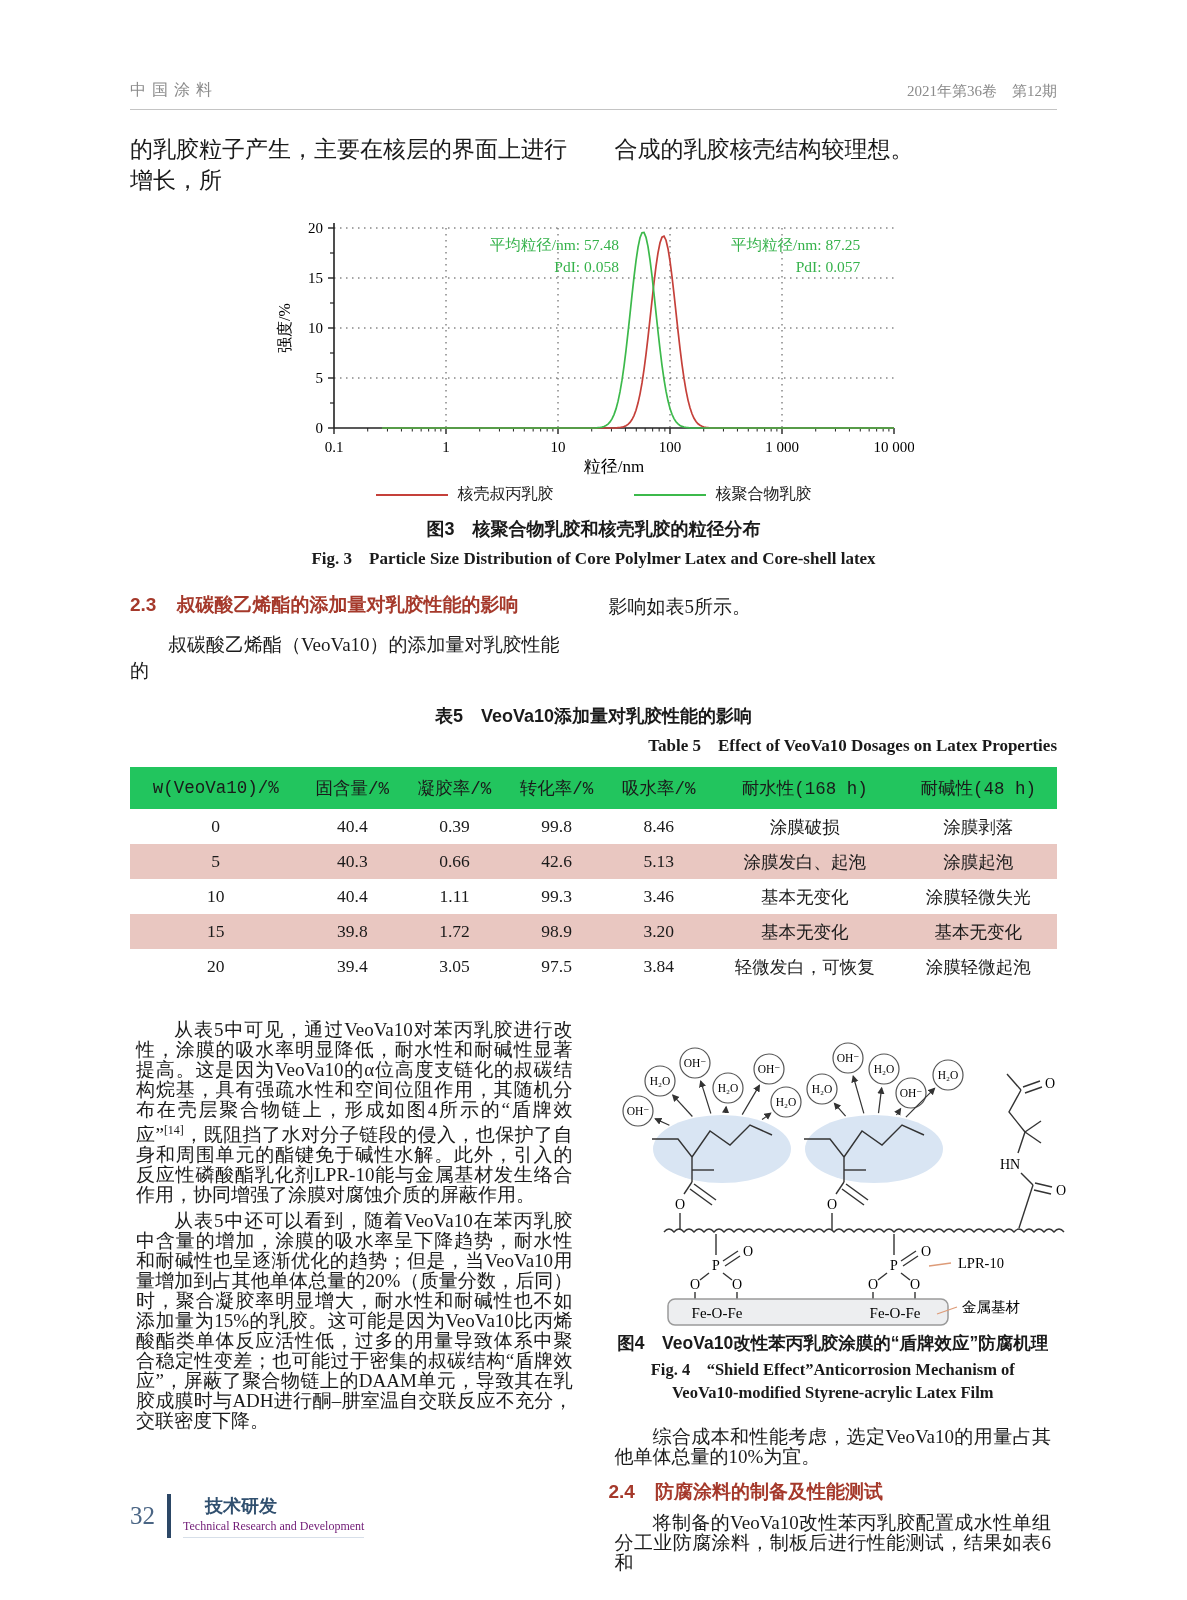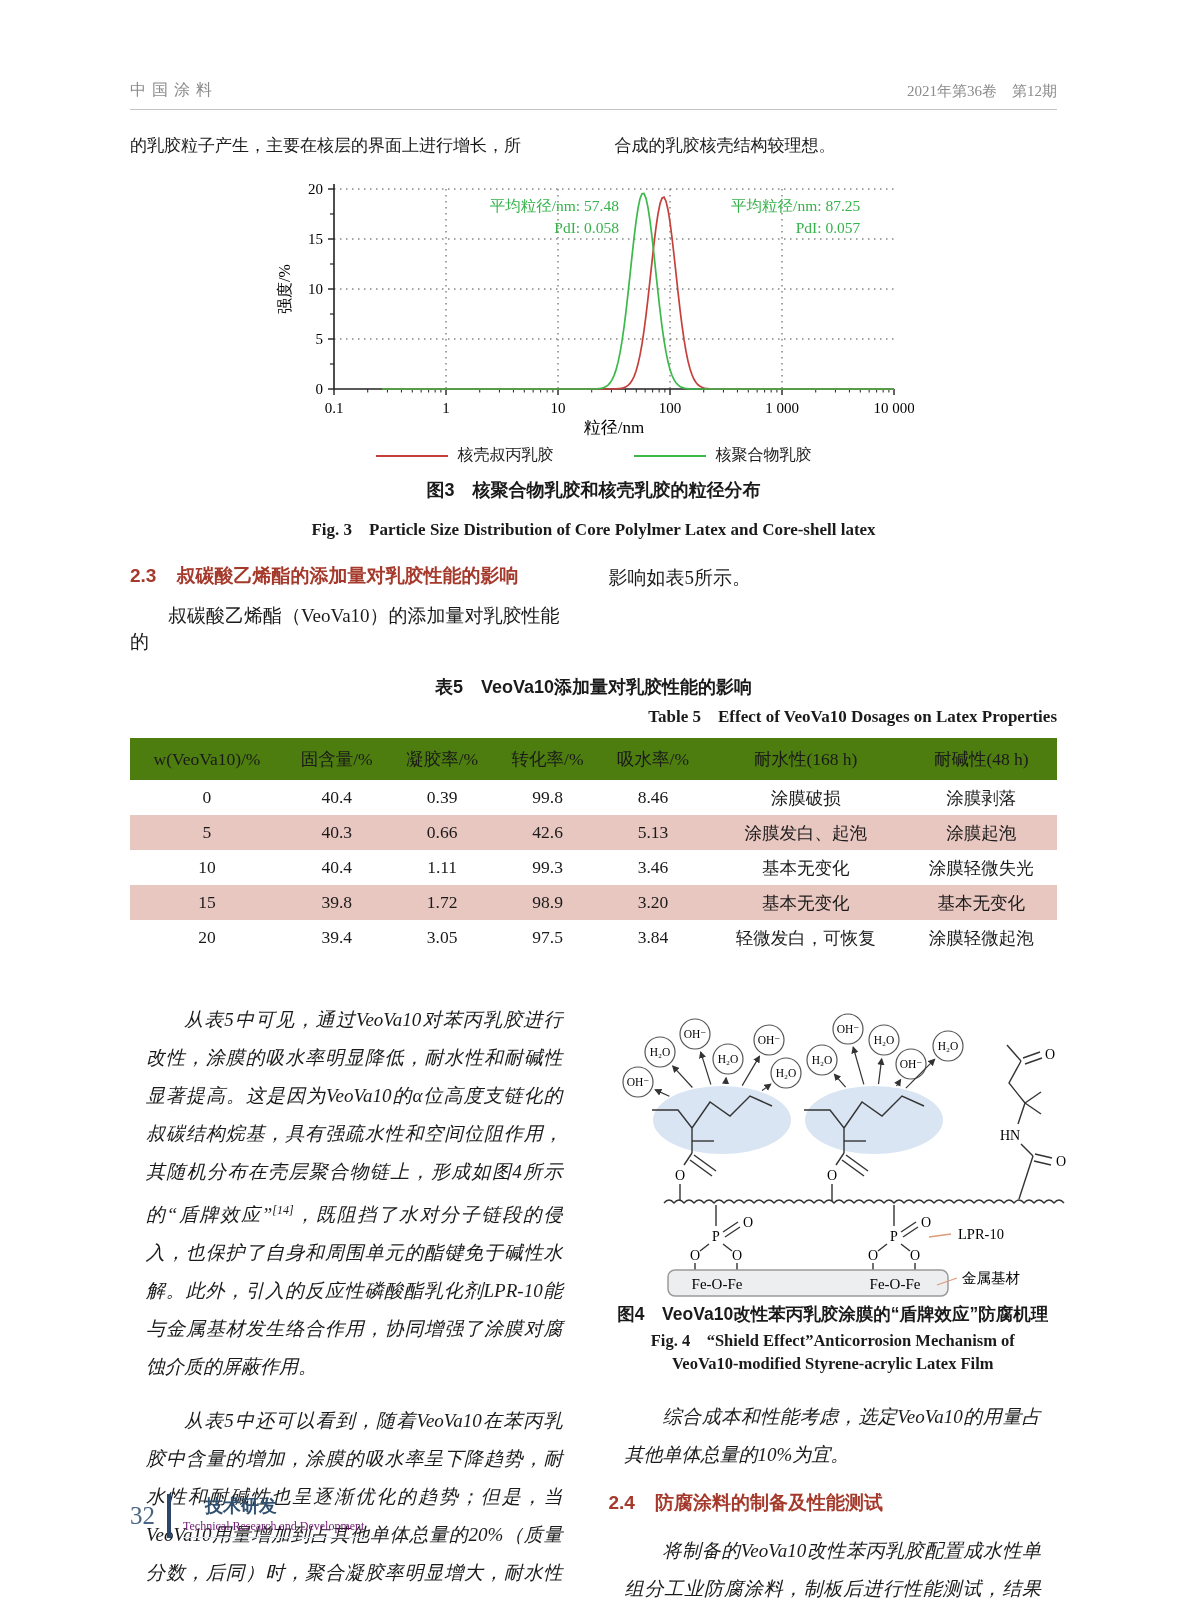--- a/index.html
+++ b/index.html
@@ -3,44 +3,44 @@
 <meta charset="utf-8">
 <style>
   html,body{margin:0;padding:0;background:#e8e8e8;}
   .page{width:1187px;height:1600px;position:relative;background:#fff;margin:0 auto;
         font-family:"Liberation Serif","DejaVu Serif",serif;color:#1a1a1a;
         box-sizing:border-box;padding:0 130px;overflow:hidden;}
   .pagehead{display:flex;justify-content:space-between;align-items:flex-end;
         padding-top:80px;padding-bottom:8px;border-bottom:1.5px solid #c4c4c4;
         color:#8b8b8b;font-size:15px;}
   .journal{letter-spacing:6px;font-size:16px;}
-  .intro{display:flex;gap:42px;margin-top:24px;font-size:17px;}
+  .intro{display:flex;gap:42px;margin-top:24px;font-size:23px;}
   .intro p{flex:1;margin:0;}
   .fig3{margin-top:14px;text-align:center;}
   .legend{display:flex;justify-content:center;gap:80px;font-size:16px;margin-top:2px;}
   .legend .item{display:flex;align-items:center;}
   .legend .sw{display:inline-block;width:72px;height:0;border-top:2px solid;margin-right:10px;}
   .capcn{font-family:"Liberation Sans",sans-serif;font-weight:bold;font-size:18px;margin-top:12px;}
-  .capen{font-weight:bold;font-size:17px;margin-top:16px;text-align:center;}
+  .capen{font-weight:bold;font-size:17px;margin-top:6px;text-align:center;}
   .secrow{display:flex;gap:30px;margin-top:22px;}
   .secrow>div{flex:1;}
   h2.sec{font-family:"Liberation Sans",sans-serif;color:#a5392b;font-size:19px;margin:0;font-weight:bold;}
   h2.sec .num{margin-right:20px;}
   .lead{font-size:19px;margin:14px 0 0;text-indent:2em;}
   .lead-r{font-size:19px;margin:2px 0 17px;}
   .tblcap-cn{text-align:center;font-family:"Liberation Sans",sans-serif;font-weight:bold;font-size:18px;margin-top:20px;}
   .tblcap-en{text-align:right;font-weight:bold;font-size:17px;margin-top:6px;}
   table{width:100%;border-collapse:collapse;margin-top:10px;font-size:17.5px;}
   th,td{text-align:center;font-weight:normal;padding:0 2px;}
-  thead tr{background:#4d7c0f;height:42px;}
+  thead tr{background:#22c55e;height:42px;font-family:Liberation Mono, monospace;}
   tbody tr{height:35px;}
   tbody tr.alt{background:#e9c7c1;}
   .twocol{display:flex;gap:30px;margin-top:30px;font-size:19px;}
   .twocol .col{flex:1;min-width:0;}
-  .col p{margin:16px;text-indent:2em;text-align:justify;line-height:38px;font-style:italic;}
+  .col p{margin:6px;text-indent:2em;text-align:justify;line-height:20px;}
   sup{font-size:12px;}
   .fig4capcn{font-family:"Liberation Sans",sans-serif;font-weight:bold;font-size:17.5px;margin-top:0;text-align:center;}
   .fig4capen{font-weight:bold;font-size:16.5px;margin-top:4px;text-align:center;}
   .rpara{margin-top:24px !important;}
   h2.sec24{margin:12px 0 8px;}
   footer{position:absolute;left:130px;bottom:62px;display:flex;align-items:center;gap:12px;}
   .pageno{font-size:25px;color:#4a6584;}
   .fbar{width:4px;height:44px;background:#2c4766;}
   .deptbox{display:flex;flex-direction:column;justify-content:center;}
   .dept-cn{font-family:"Liberation Sans",sans-serif;font-weight:bold;font-size:18px;color:#31506f;line-height:22px;padding-left:22px;}

